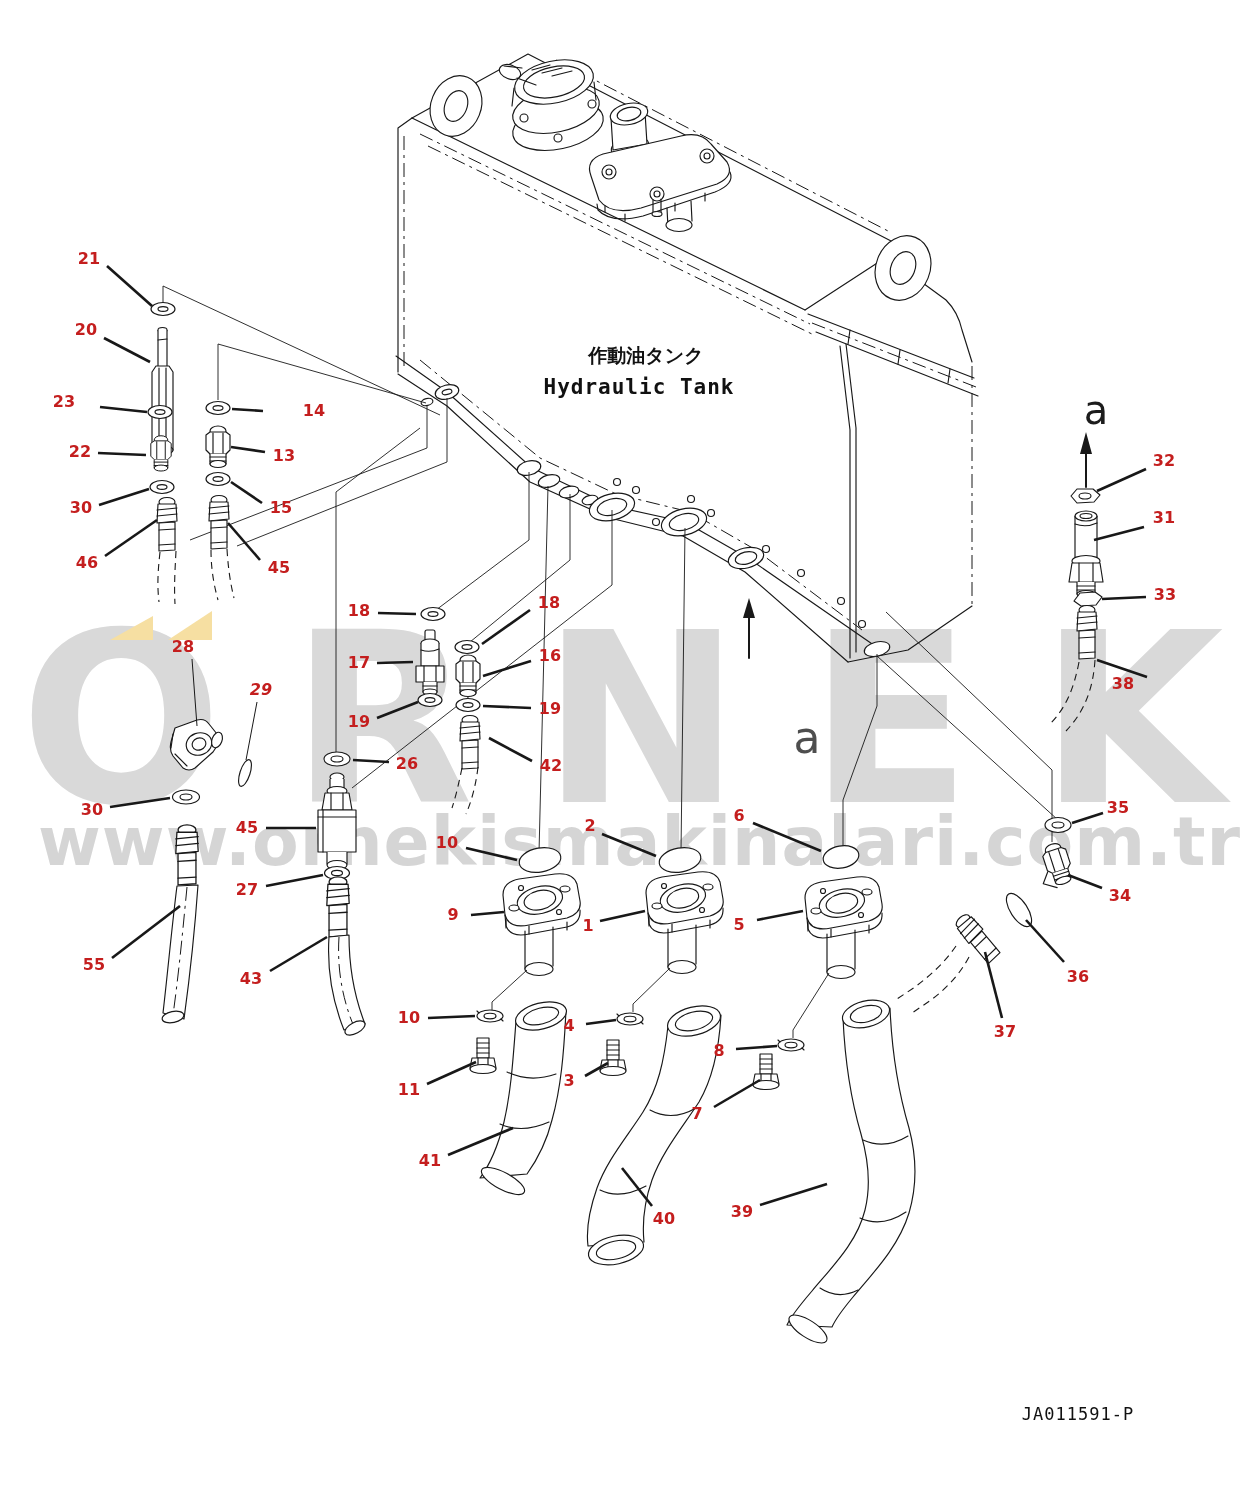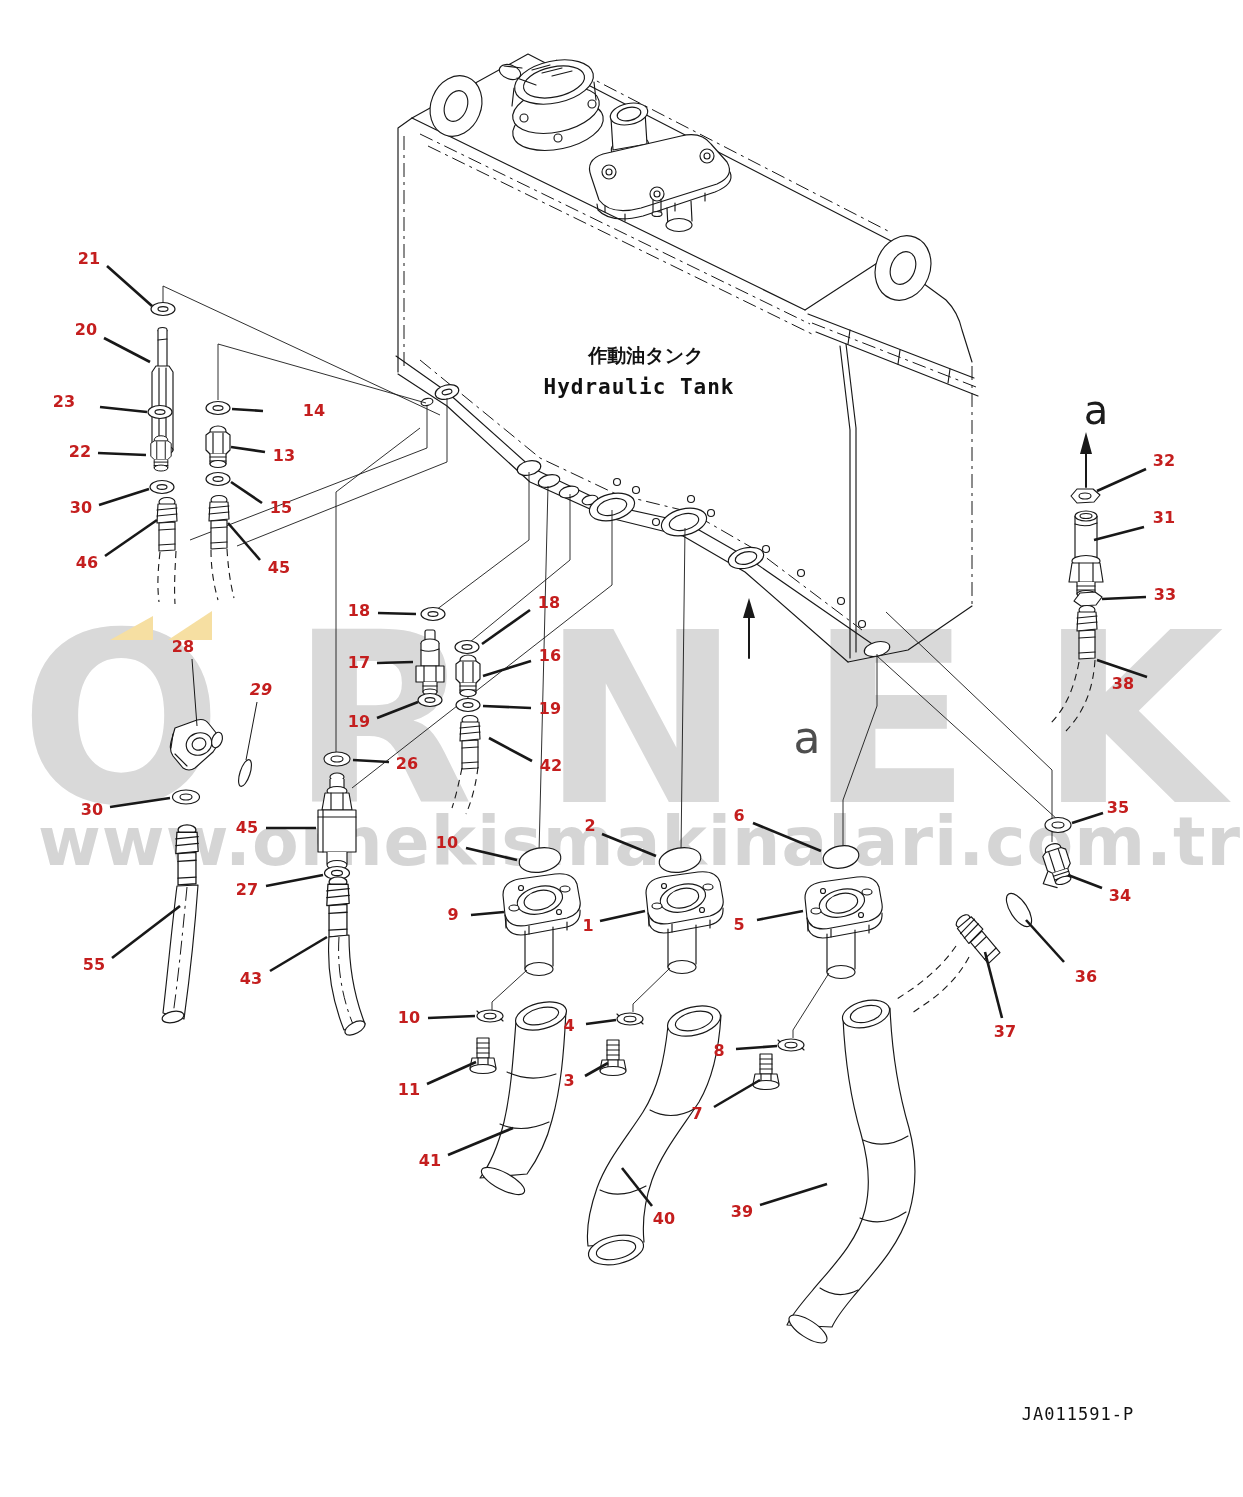--- a/index.html
+++ b/index.html
@@ -520,18 +520,18 @@
       <div class="callout" style="left: 697px; top: 1114px;">7</div>
       <div class="callout" style="left: 430px; top: 1161px;">41</div>
       <div class="callout" style="left: 664px; top: 1219px;">40</div>
       <div class="callout" style="left: 742px; top: 1212px;">39</div>
       <div class="callout" style="left: 1164px; top: 461px;">32</div>
       <div class="callout" style="left: 1164px; top: 518px;">31</div>
       <div class="callout" style="left: 1165px; top: 595px;">33</div>
       <div class="callout" style="left: 1108px; top: 684px; margin-left: 15px;">38</div>
       <div class="callout" style="left: 1118px; top: 808px;">35</div>
       <div class="callout" style="left: 1120px; top: 896px;">34</div>
-      <div class="callout" style="left: 1078px; top: 977px; margin-left: 8px;">36</div>
+      <div class="callout" style="left: 1078px; top: 977px;">36</div>
       <div class="callout" style="left: 1005px; top: 1032px;">37</div>
       <div class="view-label" style="left: 1096px; top: 412px; font-size: 40px; color: rgb(28, 28, 28);">a</div>
       <div class="view-label" style="left: 807px; top: 740px; font-size: 44px; color: rgb(78, 78, 78);">a</div>
     </div>
 </div>
 
 </body></html>

